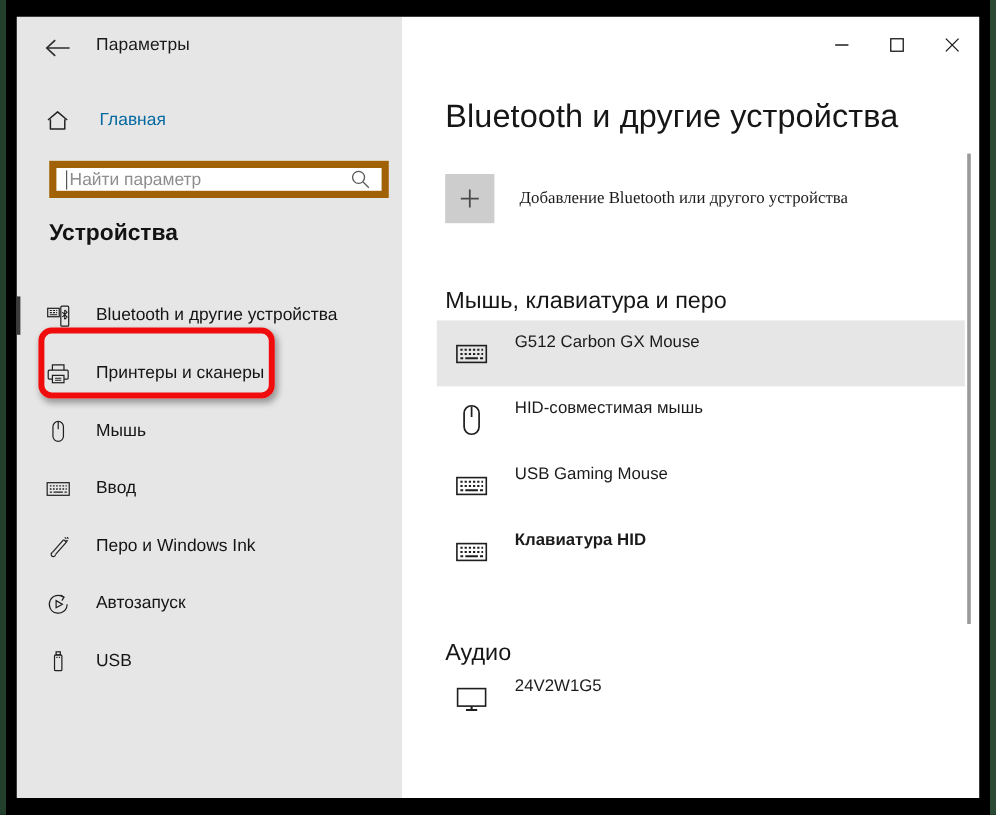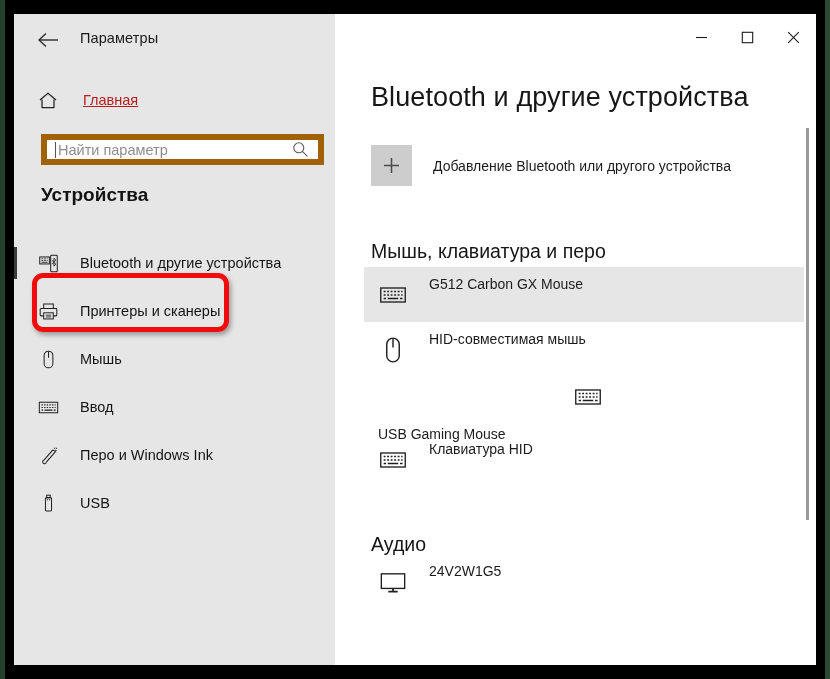--- a/index.html
+++ b/index.html
@@ -91,22 +91,21 @@
     cursor: default;
   }
   .home-icon {
     width: 24px; height: 24px;
     margin-left: 22px;
     display: flex; align-items: center; justify-content: center;
   }
   .home-label {
     margin-left: 23px;
     font-size: 14.5px;
-    color: #b91c1c;
-    text-decoration: underline;
+    color: #0369a1;
   }
 
   
   .search-wrap {
     position: absolute;
     left: 27px;
     top: 120px;
     width: 283px;
     height: 31px;
     background: #ffffff;
@@ -220,20 +219,21 @@
     letter-spacing: .1px;
   }
 
   .add-row {
     position: absolute;
     left: 36px;
     top: 131px;
     display: flex;
     align-items: center;
     cursor: default;
+    font-family: Liberation Serif, serif;
   }
   .add-square {
     width: 41px;
     height: 41px;
     background: #cdcdcd;
     display: flex;
     align-items: center;
     justify-content: center;
     flex: none;
   }
@@ -405,20 +405,31 @@
                 <path d="M6.5 17.5 a2.1 2.1 0 1 0 3 2" stroke="#1f1f1f" stroke-width="1.15" fill="none"></path>
                 <path d="M18.2 3.2 l1.6 1.3 M20.6 3 l1.1 1.6 M19.4 6.2 l2 .4" stroke="#1f1f1f" stroke-width="1"></path>
               </svg>
             </span>
             <span class="nav-label">Перо и Windows Ink</span>
           </div>
           <div class="nav-item">
             <span class="accent"></span>
             <span class="nav-icon">
               <svg width="21" height="21" viewBox="0 0 24 24">
+                <path d="M20.5 12 a8.5 8.5 0 1 1 -3.2 -6.6" stroke="#1f1f1f" stroke-width="1.15" fill="none"></path>
+                <path d="M14.2 3.3 l3.4 2 -2.2 3.3" stroke="#1f1f1f" stroke-width="1.15" fill="none"></path>
+                <path d="M10 8.6 L16 12 L10 15.4 Z" stroke="#1f1f1f" stroke-width="1.15" fill="none"></path>
+              </svg>
+            </span>
+            <span class="nav-label">Автозапуск</span>
+          </div>
+          <div class="nav-item">
+            <span class="accent"></span>
+            <span class="nav-icon">
+              <svg width="21" height="21" viewBox="0 0 24 24">
                 <rect x="8.5" y="5.5" width="7" height="15" rx="1" stroke="#1f1f1f" stroke-width="1.15" fill="none"></rect>
                 <rect x="10" y="2.5" width="4" height="3" stroke="#1f1f1f" stroke-width="1.15" fill="none"></rect>
                 <path d="M10.2 7.8h1.2M12.6 7.8h1.2" stroke="#1f1f1f" stroke-width="1.1"></path>
               </svg>
             </span>
             <span class="nav-label">USB</span>
           </div>
         </div>
     </div>
 
@@ -468,30 +479,30 @@
           </div>
           <div class="device-row" style="top: 308px;">
             <span class="device-icon">
               <svg width="30" height="30" viewBox="0 0 24 24">
                 <rect x="7" y="2.5" width="10" height="19" rx="5" stroke="#1f1f1f" stroke-width="1.15" fill="none"></rect>
                 <path d="M12 3 V10" stroke="#1f1f1f" stroke-width="1.15" fill="none"></path>
               </svg>
             </span>
             <span class="device-label">HID-совместимая мышь</span>
           </div>
-          <div class="device-row" style="top: 363px; flex-direction: column;">
+          <div class="device-row" style="top: 363px;">
             <span class="device-icon">
               <svg width="28" height="28" viewBox="0 0 24 24">
                 <rect x="1.5" y="6" width="21" height="12" stroke="#1f1f1f" stroke-width="1.15" fill="none"></rect>
                 <path d="M4 9h1.6M7 9h1.6M10 9h1.6M13 9h1.6M16 9h1.6M19 9h1.2M4 12h1.6M7 12h1.6M10 12h1.6M13 12h1.6M16 12h1.6M19 12h1.2M4 15h2M7.5 15h9M18 15h2.2" stroke="#1f1f1f" stroke-width="1.35"></path>
               </svg>
             </span>
             <span class="device-label">USB Gaming Mouse</span>
           </div>
-          <div class="device-row" style="top: 418px;">
+          <div class="device-row" style="top: 418px; font-weight: bold;">
             <span class="device-icon">
               <svg width="28" height="28" viewBox="0 0 24 24">
                 <rect x="1.5" y="6" width="21" height="12" stroke="#1f1f1f" stroke-width="1.15" fill="none"></rect>
                 <path d="M4 9h1.6M7 9h1.6M10 9h1.6M13 9h1.6M16 9h1.6M19 9h1.2M4 12h1.6M7 12h1.6M10 12h1.6M13 12h1.6M16 12h1.6M19 12h1.2M4 15h2M7.5 15h9M18 15h2.2" stroke="#1f1f1f" stroke-width="1.35"></path>
               </svg>
             </span>
             <span class="device-label">Клавиатура HID</span>
           </div>
           <div class="device-row" style="top: 540px;">
             <span class="device-icon">

